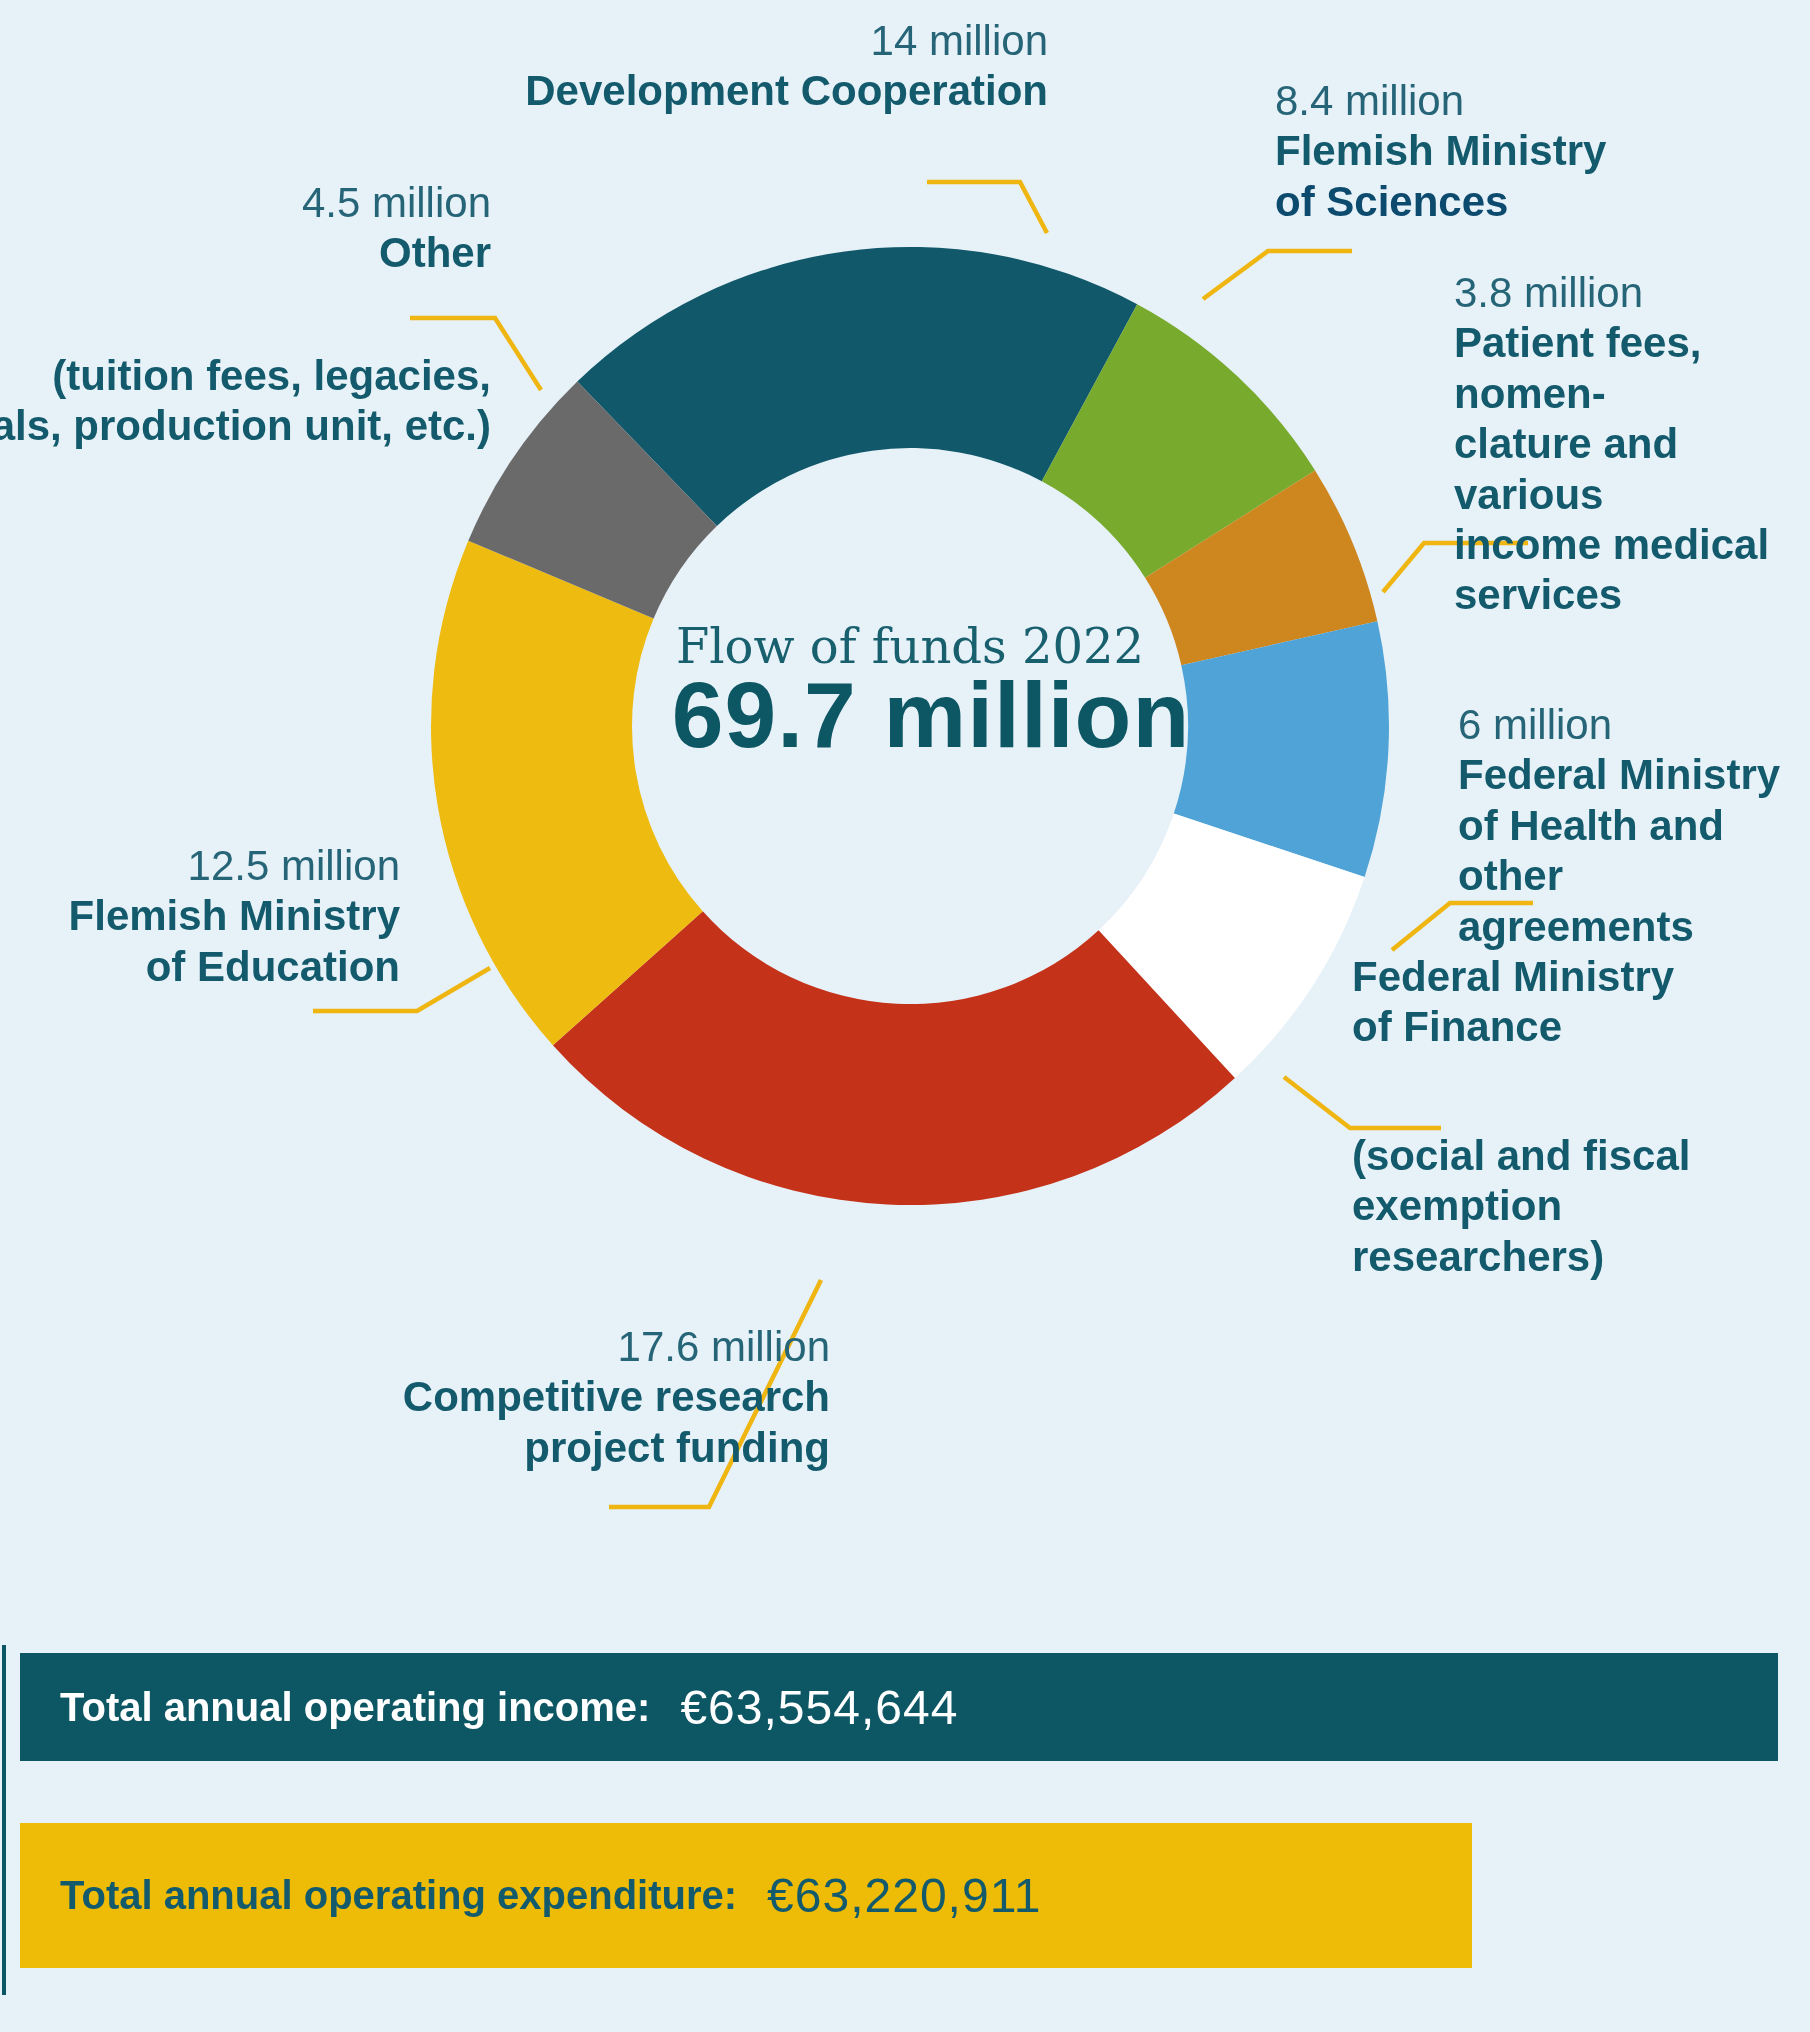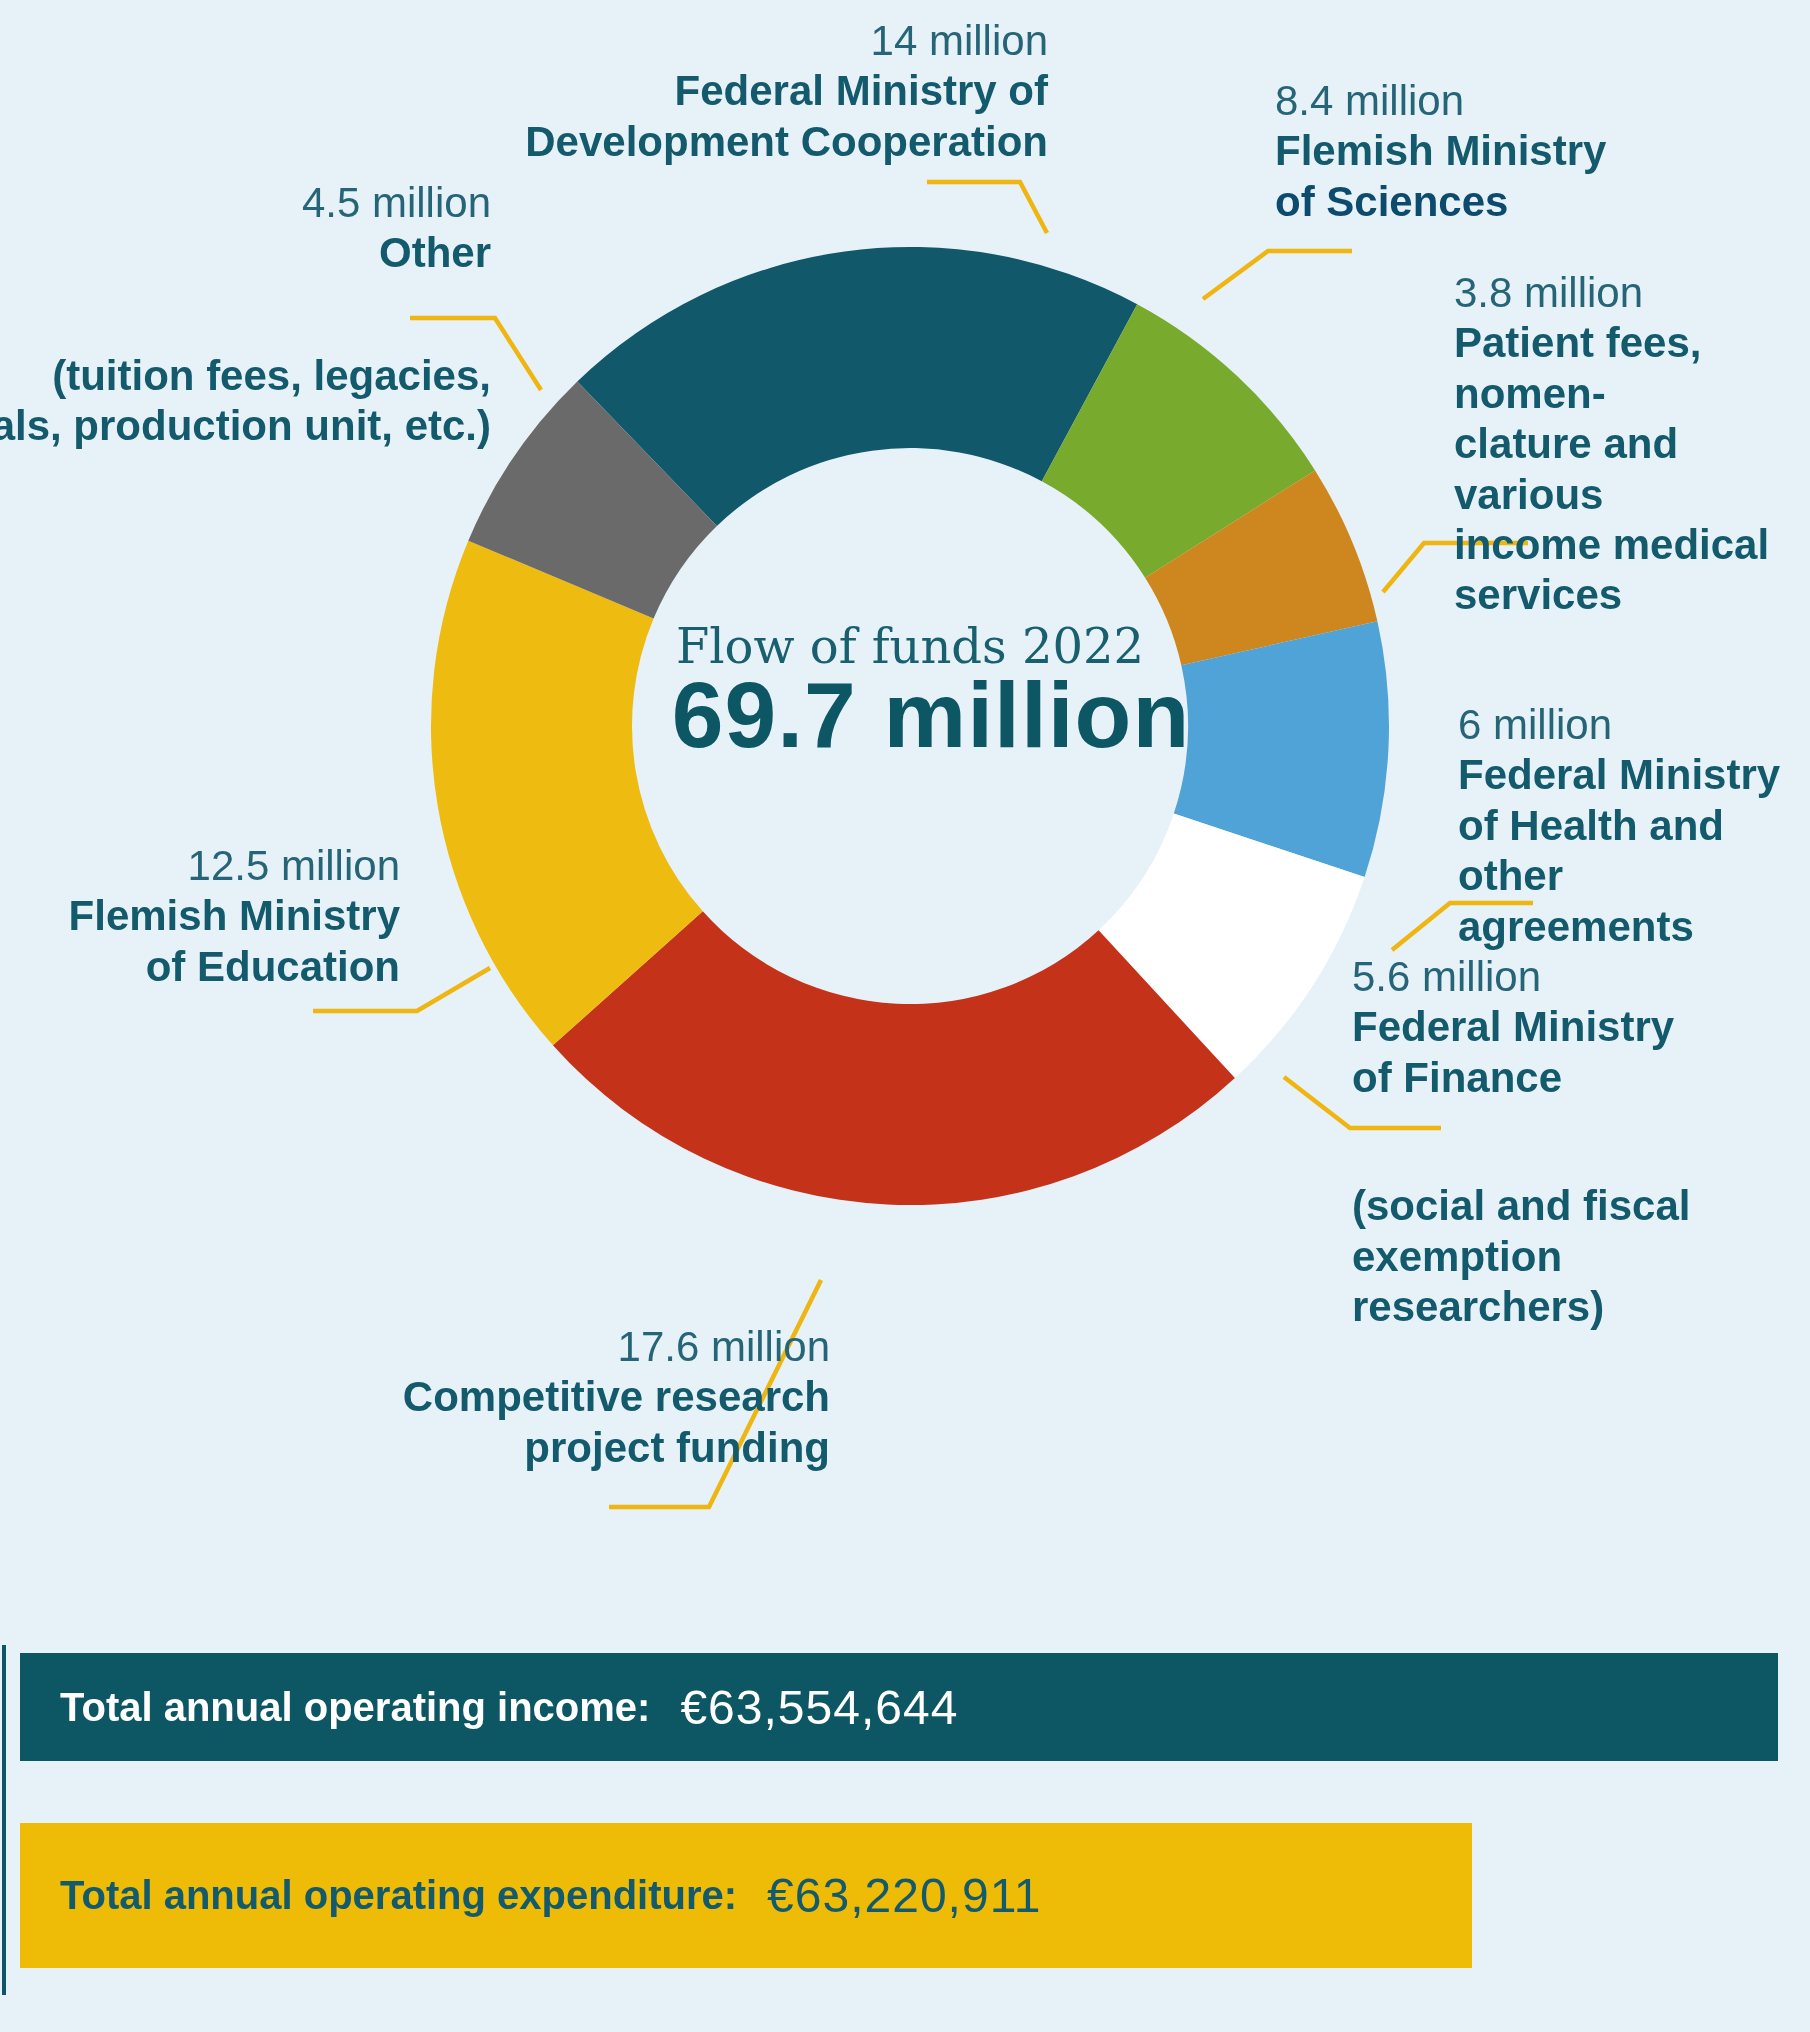--- a/index.html
+++ b/index.html
@@ -80,21 +80,20 @@
     <polyline class="leader" points="609,1507 709,1507 821,1280" stroke="#efb511"></polyline>
     <polyline class="leader" points="313,1011 417,1011 490,968" stroke="#efb511"></polyline>
     <polyline class="leader" points="410,318 495,318 541,390" stroke="#efb511"></polyline>
   </svg>
 
   <div class="center-title" style="color: rgb(25, 96, 111);">Flow of funds 2022</div>
   <div class="center-total" style="color: rgb(13, 87, 101);">69.7 million</div>
 
   <div class="callout align-r" id="c-devcoop">
     <div class="amount" style="color: rgb(38, 101, 119);">14 million</div>
-    <div class="bold-line" style="color: rgb(19, 90, 108);">Federal Ministry of</div>
     <div class="bold-line" style="color: rgb(19, 90, 108);">Development Cooperation</div>
   </div>
 
   <div class="callout align-l" id="c-sciences">
     <div class="amount" style="color: rgb(38, 101, 119);">8.4 million</div>
     <div class="bold-line" style="color: rgb(19, 90, 108);">Flemish Ministry</div>
     <div class="bold-line" style="color: #0c4a6e;">of Sciences</div>
   </div>
 
   <div class="callout align-l" id="c-patient">
@@ -106,21 +105,20 @@
   </div>
 
   <div class="callout align-l" id="c-health">
     <div class="amount" style="color: rgb(38, 101, 119);">6 million</div>
     <div class="bold-line" style="color: rgb(19, 90, 108);">Federal Ministry</div>
     <div class="bold-line" style="color: rgb(19, 90, 108);">of Health and</div>
     <div class="bold-line" style="color: rgb(19, 90, 108);">other agreements</div>
   </div>
 
   <div class="callout align-l" id="c-finance">
-    <div class="amount" style="color: rgb(38, 101, 119);">5.6 million</div>
     <div class="bold-line" style="color: rgb(19, 90, 108);">Federal Ministry</div>
     <div class="bold-line" style="color: rgb(19, 90, 108);">of Finance</div>
     <div class="notes">
       <div class="note" style="color: rgb(19, 90, 108);">(social and fiscal</div>
       <div class="note" style="color: rgb(19, 90, 108);">exemption researchers)</div>
     </div>
   </div>
 
   <div class="callout align-r" id="c-competitive">
     <div class="amount" style="color: rgb(38, 101, 119);">17.6 million</div>

